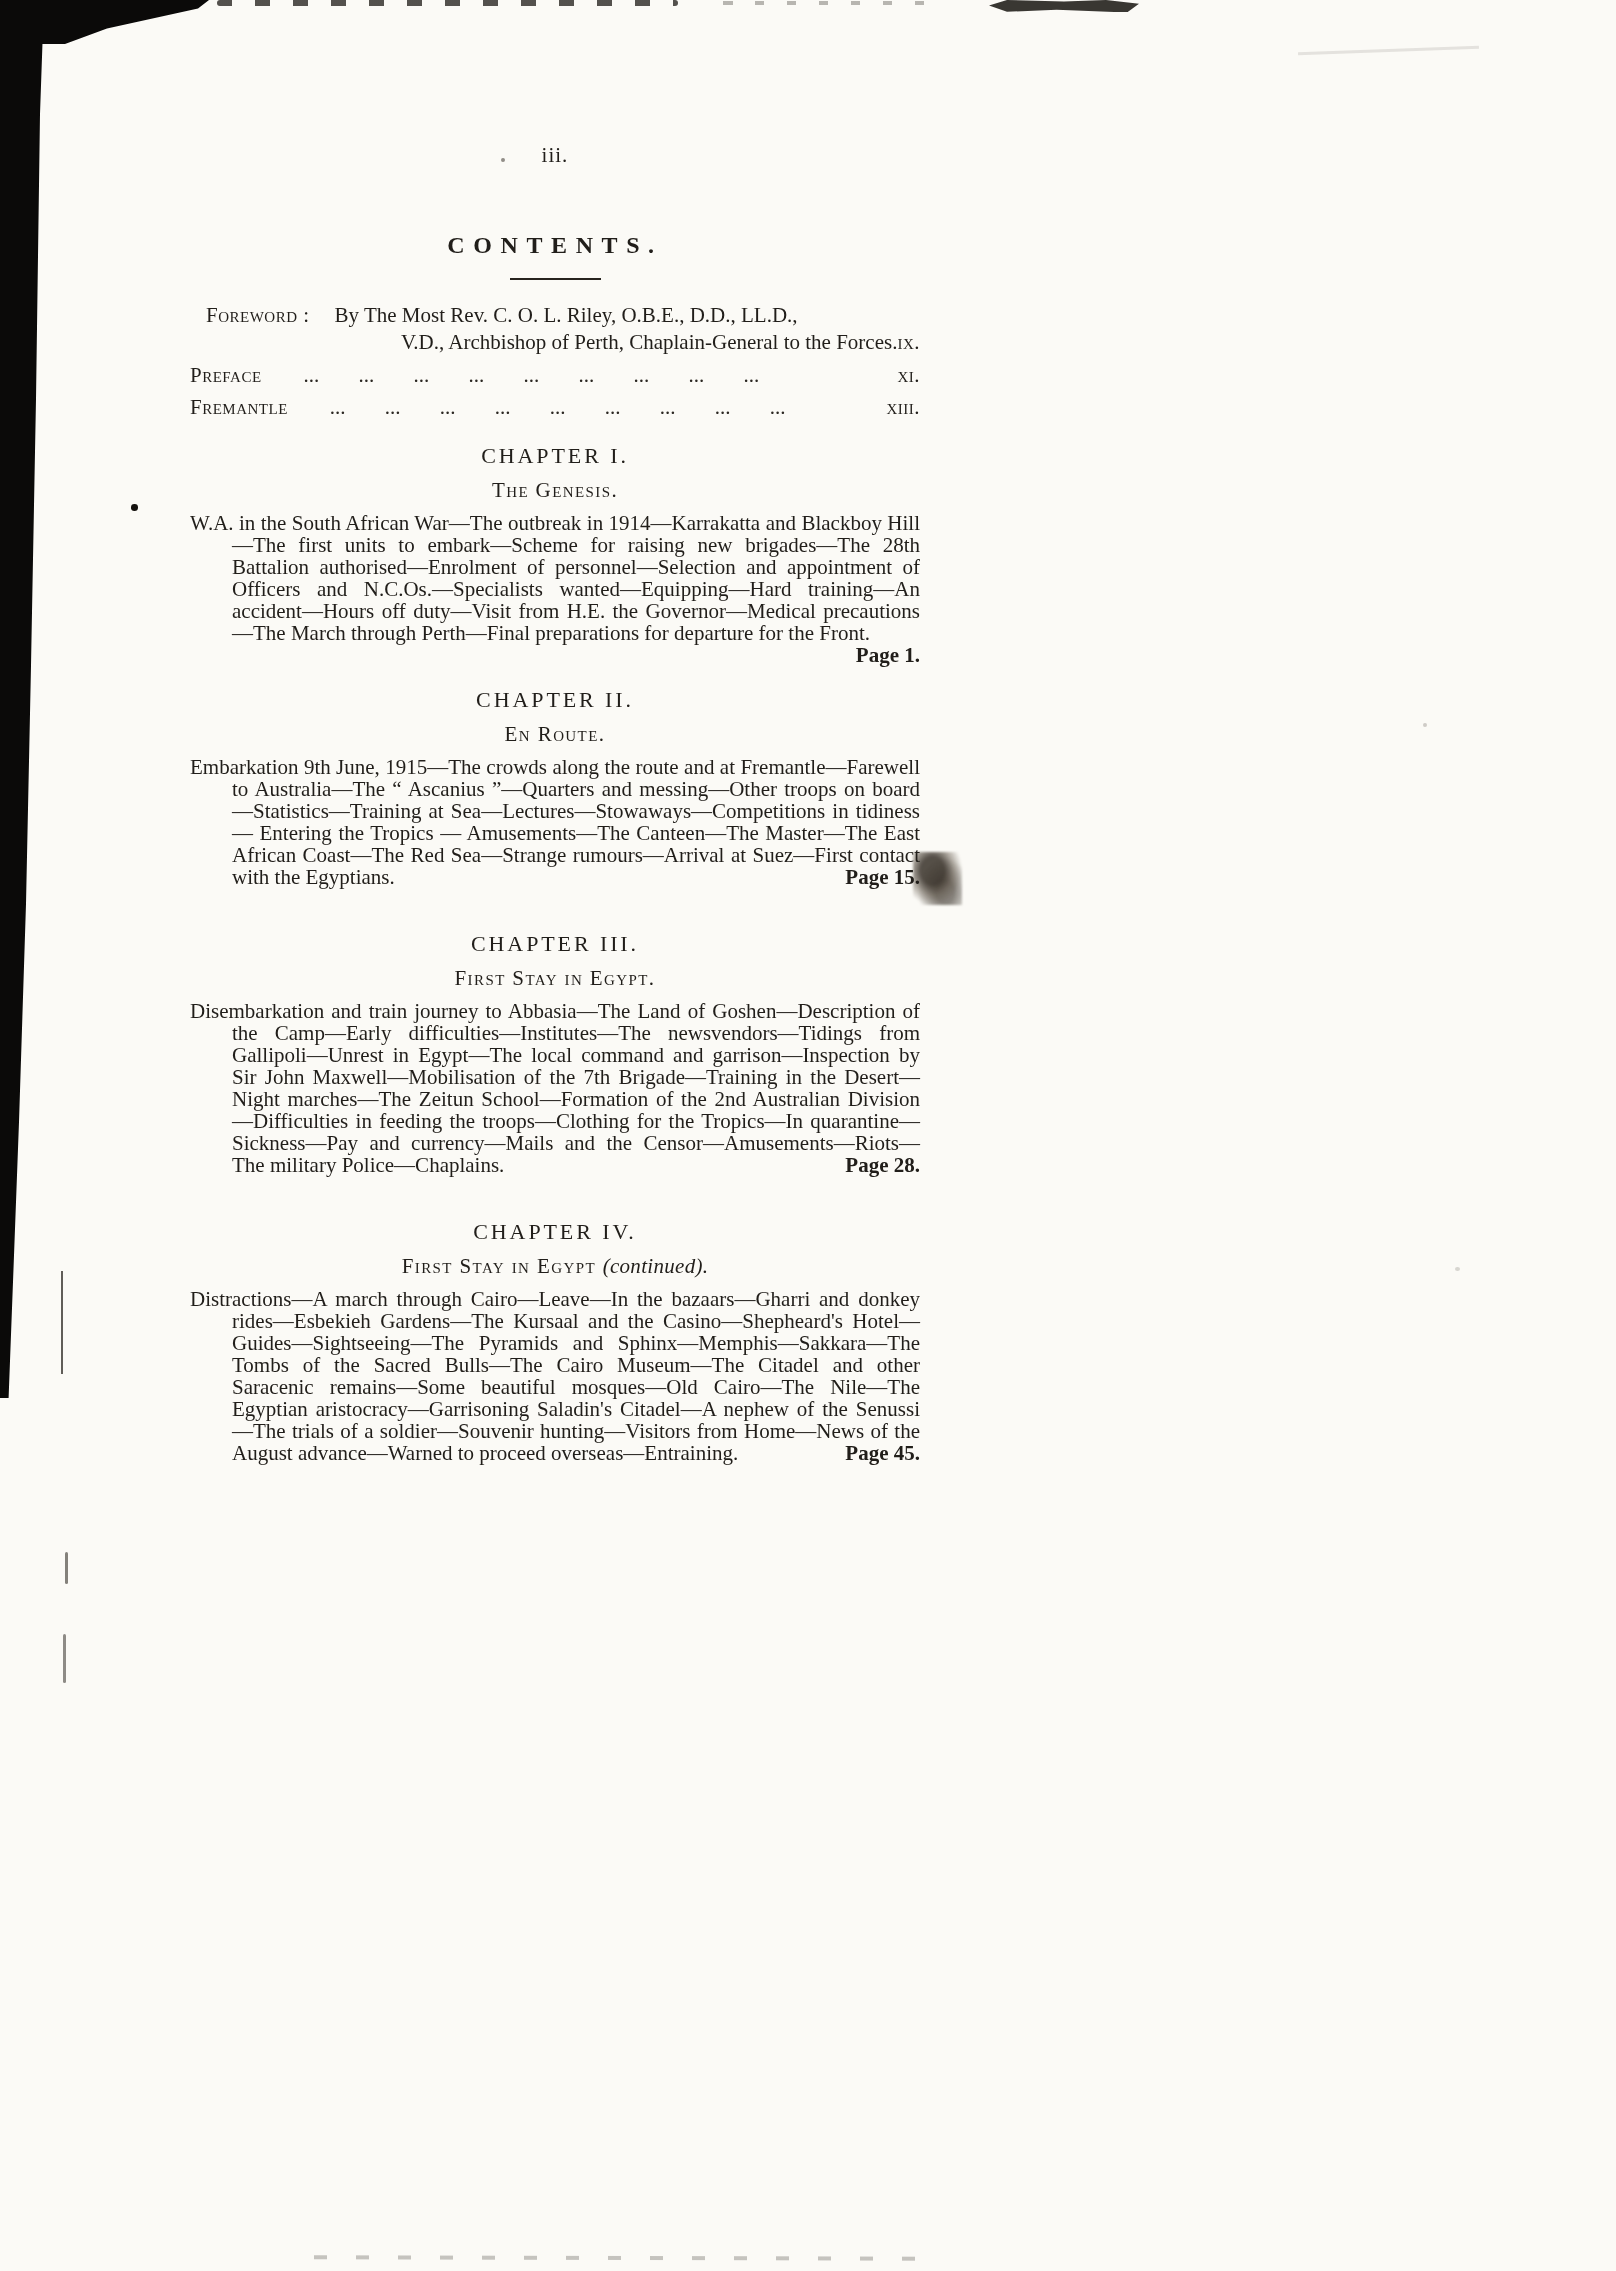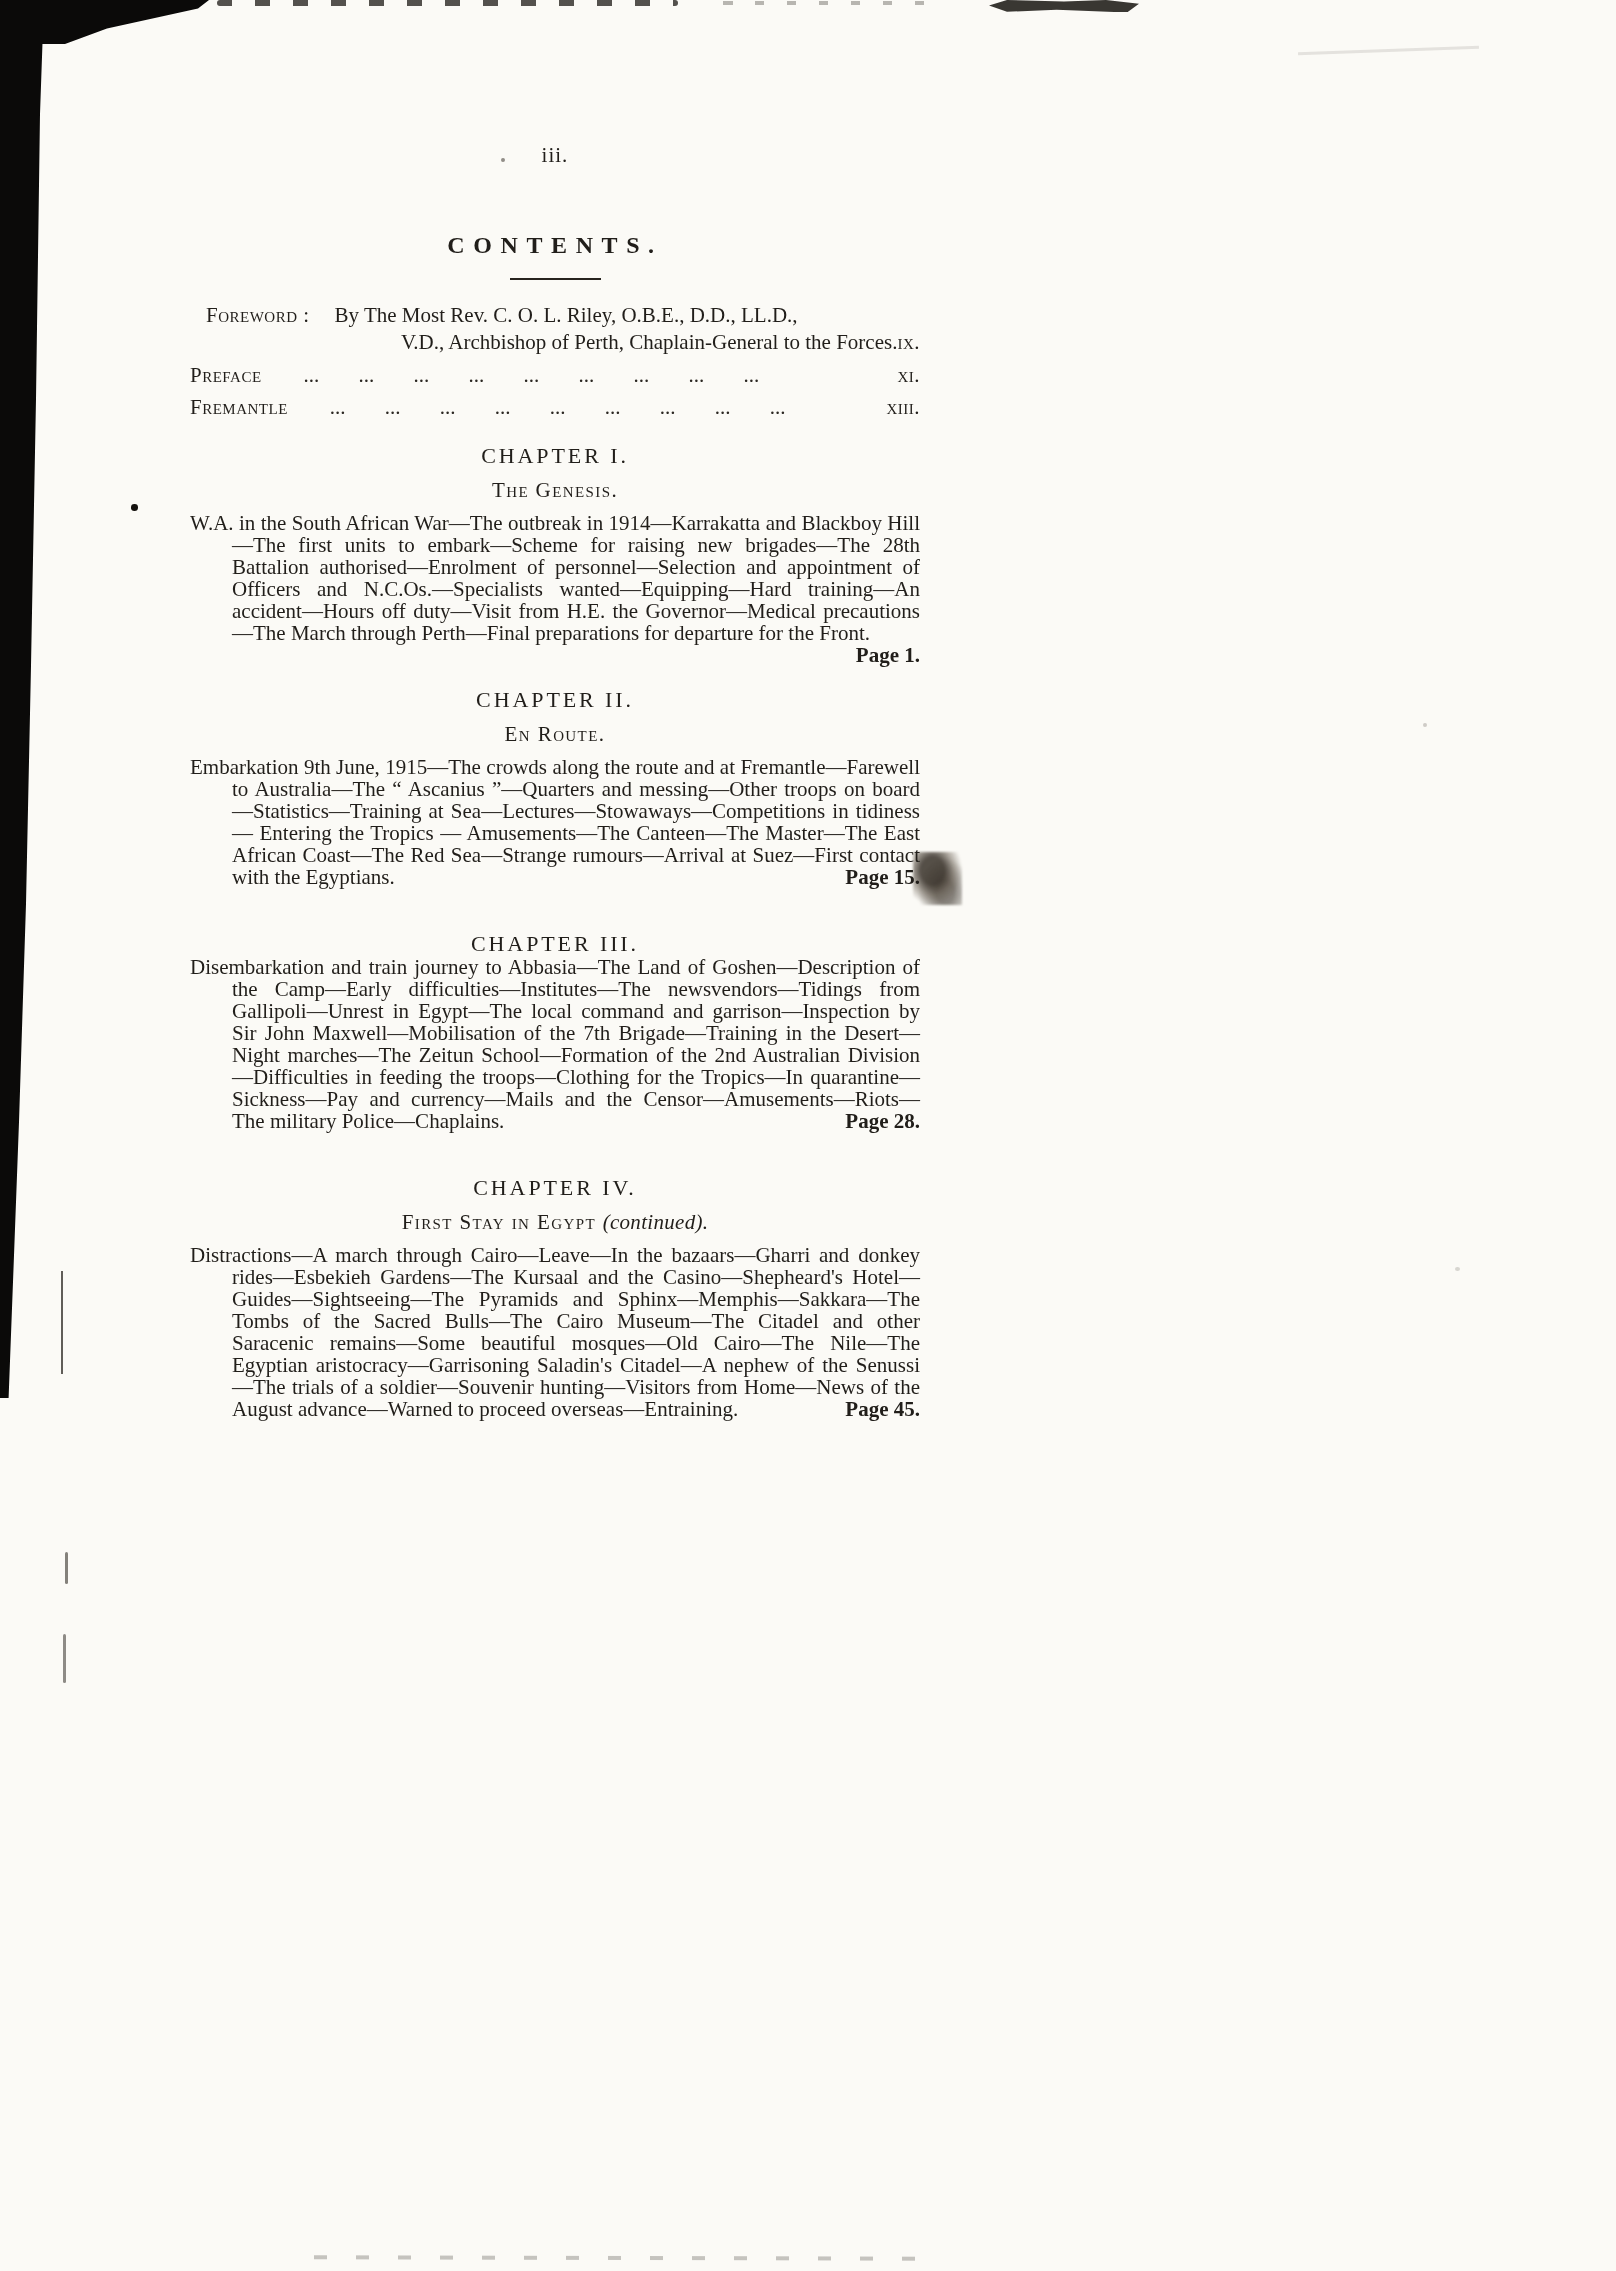--- a/index.html
+++ b/index.html
@@ -173,20 +173,23 @@
       <span>En Route.</span><span class="cont"></span>
     </h3>
     <p class="ch-summary">
       <span>Embarkation 9th June, 1915—The crowds along the route and at Fremantle—Farewell to Australia—The “ Ascanius ”—Quarters and messing—Other troops on board—Statistics—Training at Sea—Lectures—Stowaways—Competitions in tidiness — Entering the Tropics — Amusements—The Canteen—The Master—The East African Coast—The Red Sea—Strange rumours—Arrival at Suez—First contact with the Egyptians.</span>
       <span class="page-ref">Page 15.</span>
     </p>
   </section>
 
   <section class="chapter">
     <h2 class="ch-head">CHAPTER III.</h2>
+    <h3 class="ch-sub">
+      <span>First Stay in Egypt.</span><span class="cont"></span>
+    </h3>
     <p class="ch-summary">
       <span>Disembarkation and train journey to Abbasia—The Land of Goshen—Description of the Camp—Early difficulties—Institutes—The newsvendors—Tidings from Gallipoli—Unrest in Egypt—The local command and garrison—Inspection by Sir John Maxwell—Mobilisation of the 7th Brigade—Training in the Desert—Night marches—The Zeitun School—Formation of the 2nd Australian Division—Difficulties in feeding the troops—Clothing for the Tropics—In quarantine—Sickness—Pay and currency—Mails and the Censor—Amusements—Riots—The military Police—Chaplains.</span>
       <span class="page-ref">Page 28.</span>
     </p>
   </section>
 
   <section class="chapter">
     <h2 class="ch-head">CHAPTER IV.</h2>
     <h3 class="ch-sub">
       <span>First Stay in Egypt </span><span class="cont">(continued).</span>

